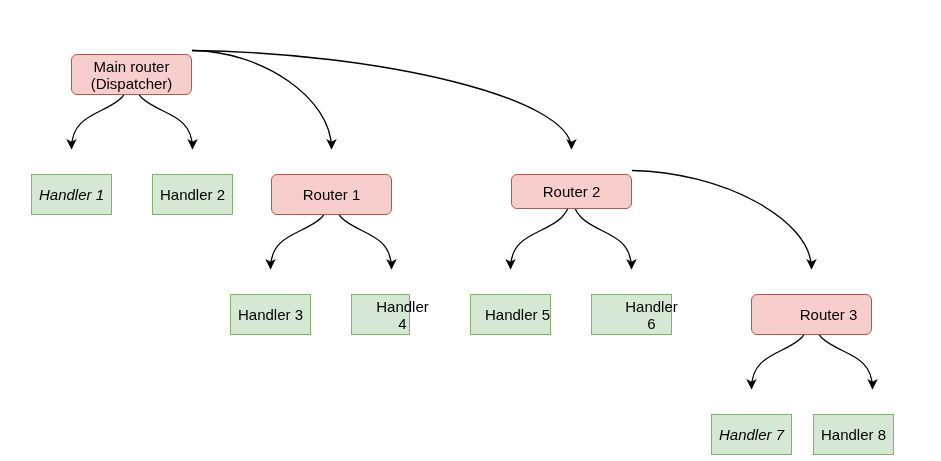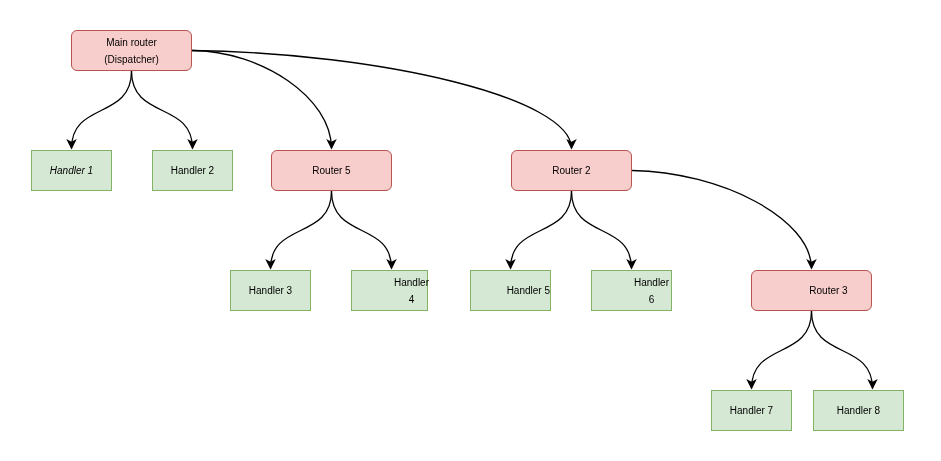--- a/index.html
+++ b/index.html
@@ -26,24 +26,25 @@
     marker-end: url(#arrowhead);
   }
   #arrowhead path { fill: var(--edge, #000000); }
   .node {
     position: absolute;
     display: flex;
     align-items: center;
     justify-content: center;
     box-sizing: border-box;
     text-align: center;
-    font-size: 10px;
+    font-size: 15px;
     line-height: 17px;
     color: var(--text, #000000);
     white-space: pre-line;
+    margin-top: 24px;
   }
   .node.router {
     background: var(--router-fill, #f8cecc);
     border: 1.3px solid var(--router-border, #b85450);
     border-radius: 6px;
   }
   .node.handler {
     background: var(--handler-fill, #d5e8d4);
     border: 1px solid var(--handler-border, #82b366);
   }
@@ -79,48 +80,48 @@
 
   <div class="node handler" style="left:31px; top:150px; width:81px; height:41px;font-style:italic;">
     <span>Handler 1</span>
   </div>
 
   <div class="node handler" style="left:152px; top:150px; width:81px; height:41px;text-align:center;">
     <span>Handler 2</span>
   </div>
 
   <div class="node router" style="left:271px; top:150px; width:121px; height:41px;">
-    <span>Router 5</span>
+    <span>Router 1</span>
   </div>
 
-  <div class="node router" style="left:511px; top:150px; width:121px; height:41px;">
+  <div class="node router" style="left:511px; top:150px; width:121px; height:35px;">
     <span>Router 2</span>
   </div>
 
   <div class="node handler" style="left:230px; top:270px; width:81px; height:41px;">
     <span>Handler 3</span>
   </div>
 
-  <div class="node handler" style="left:351px; top:270px; width:77px; height:41px;padding-left:44px;">
+  <div class="node handler" style="left:351px; top:270px; width:59px; height:41px;padding-left:44px;">
     <span>Handler 4</span>
   </div>
 
   <div class="node handler" style="left:470px; top:270px; width:81px; height:41px;justify-content:flex-end;">
     <span>Handler 5</span>
   </div>
 
   <div class="node handler" style="left:591px; top:270px; width:81px; height:41px;padding-left:40px;">
     <span>Handler 6</span>
   </div>
 
   <div class="node router" style="left:751px; top:270px; width:121px; height:41px;padding-left:34px;">
     <span>Router 3</span>
   </div>
 
-  <div class="node handler" style="left:711px; top:390px; width:81px; height:41px;">
+  <div class="node handler" style="left:711px; top:390px; width:81px; height:41px;font-style:italic;">
     <span>Handler 7</span>
   </div>
 
-  <div class="node handler" style="left:813px; top:390px; width:91px; height:41px;">
+  <div class="node handler" style="left:813px; top:390px; width:81px; height:41px;">
     <span>Handler 8</span>
   </div>
 
 </div>
 
 </body></html>

